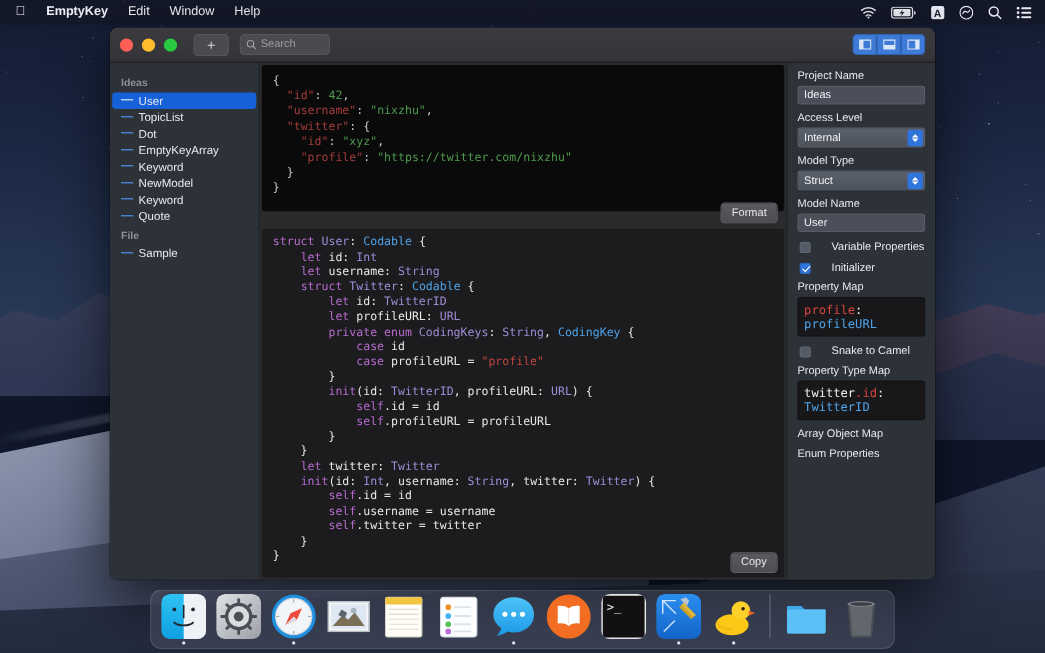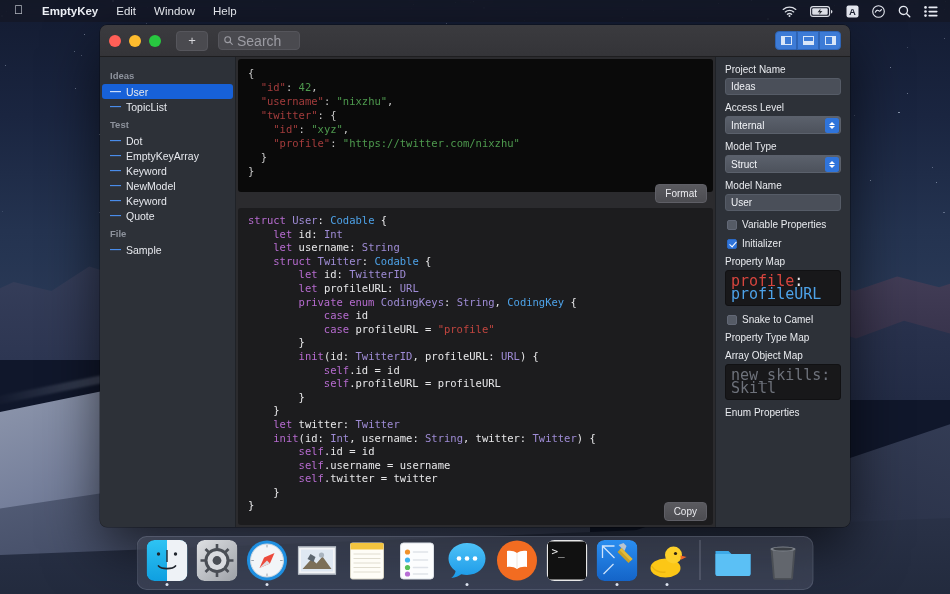--- a/index.html
+++ b/index.html
@@ -102,21 +102,21 @@
   .tl.g { background:#28c840; }
   .tb-btn {
     margin-left:15px; width:32px; height:20px; border-radius:4px;
     background:#4a4a4f; border:.5px solid #56565c;
     color:#d6d6da; font-size:13px; line-height:18px; text-align:center;
   }
   .tb-search {
     margin-left:10px; width:82px; height:19px; border-radius:4px;
     background:#4a4a4f; border:.5px solid #55555b;
     display:flex; align-items:center; gap:4px; padding:0 5px;
-    color:#9c9ca3; font-size:14px;
+    color:#9c9ca3; font-size:10px;
   }
   .tb-right { margin-left:auto; display:flex; gap:0; }
   .seg {
     width:22px; height:19px; background:#3d7bd6; border:.5px solid #2e64b5;
     display:flex; align-items:center; justify-content:center;
   }
   .seg:first-child { border-radius:4px 0 0 4px; }
   .seg:last-child { border-radius:0 4px 4px 0; }
   .seg-ic { width:11px; height:9px; border:1.2px solid #d9e6f8; }
   .seg-ic.l { border-left-width:4px; }
@@ -192,32 +192,32 @@
     display:flex; align-items:center; position:relative;
   }
   .ins-select .stepper {
     position:absolute; right:1px; top:1px; width:14px; height:15px;
     background:#2f74db; border-radius:2.5px;
     display:flex; flex-direction:column; align-items:center; justify-content:center; gap:1px;
   }
   .chev { width:0;height:0;border-left:3px solid transparent;border-right:3px solid transparent; }
   .chev.up { border-bottom:3.5px solid #fff; }
   .chev.dn { border-top:3.5px solid #fff; }
-  .ins-check { display:flex; align-items:center; gap:5px; margin:8px 0 0 2px; }
+  .ins-check { display:flex; align-items:center; gap:19px; margin:8px 0 0 2px; }
   .box { width:10px; height:10px; border-radius:2px; background:#555b66; border:.5px solid #626876; flex:none; }
   .box.on { background:#2f74db; border-color:#2a68c4; position:relative; }
   .box.on:after {
     content:""; position:absolute; left:3px; top:.5px; width:3px; height:6px;
     border:solid #fff; border-width:0 1.4px 1.4px 0; transform:rotate(42deg);
   }
   .ins-check span { color:#e9ebef; font-size:10px; }
   .map-box {
     background:#18181a; border:.5px solid #111113; border-radius:3px;
     padding:4px 5px; min-height:32px;
-    font-family:"DejaVu Sans Mono", monospace; font-size:15px; line-height:13px;
+    font-family:"DejaVu Sans Mono", monospace; font-size:11px; line-height:13px;
   }
   .map-box.tall { min-height:34px; }
   .m-red { color:#d6453e; }
   .m-blue { color:#4da2e8; }
   .m-white { color:#f0f0f2; }
   .map-ph { color:#6e727b; }
 
   
   #dock {
     position:absolute; left:50%; transform:translateX(-50%); bottom:4px;
@@ -492,21 +492,20 @@
     <div id="sidebar">
         <div class="sb-group">Ideas</div>
         <div class="sb-item sel">
           <span class="sb-dash">—</span>
           <span>User</span>
         </div>
         <div class="sb-item">
           <span class="sb-dash">—</span>
           <span>TopicList</span>
         </div>
-        <div class="sb-group">Test</div>
         <div class="sb-item">
           <span class="sb-dash">—</span>
           <span>Dot</span>
         </div>
         <div class="sb-item">
           <span class="sb-dash">—</span>
           <span>EmptyKeyArray</span>
         </div>
         <div class="sb-item">
           <span class="sb-dash">—</span>
@@ -583,25 +582,23 @@
 
       <div class="ins-label">Property Map</div>
       <div class="map-box" id="property-map"><span class="m-red">profile</span><span class="m-white">: </span><span class="m-blue">profileURL</span></div>
 
       <div class="ins-check">
         <span class="box" id="cb-snake"></span>
         <span>Snake to Camel</span>
       </div>
 
       <div class="ins-label">Property Type Map</div>
+      <div class="map-box tall" id="property-type-map"><span class="m-white">twitter</span><span class="m-red">.id</span><span class="m-white">: </span><span class="m-blue">TwitterID</span></div>
 
       <div class="ins-label">Array Object Map</div>
-      <div class="map-box tall">
-        <span class="map-ph">new_skills: Skill</span>
-      </div>
 
       <div class="ins-label">Enum Properties</div>
     </div>
 
   </div>
 </div>
 
 <div id="dock">
     <div class="dock-item">
       <div class="dock-icon"><svg viewBox="0 0 41 41" width="41" height="41">

